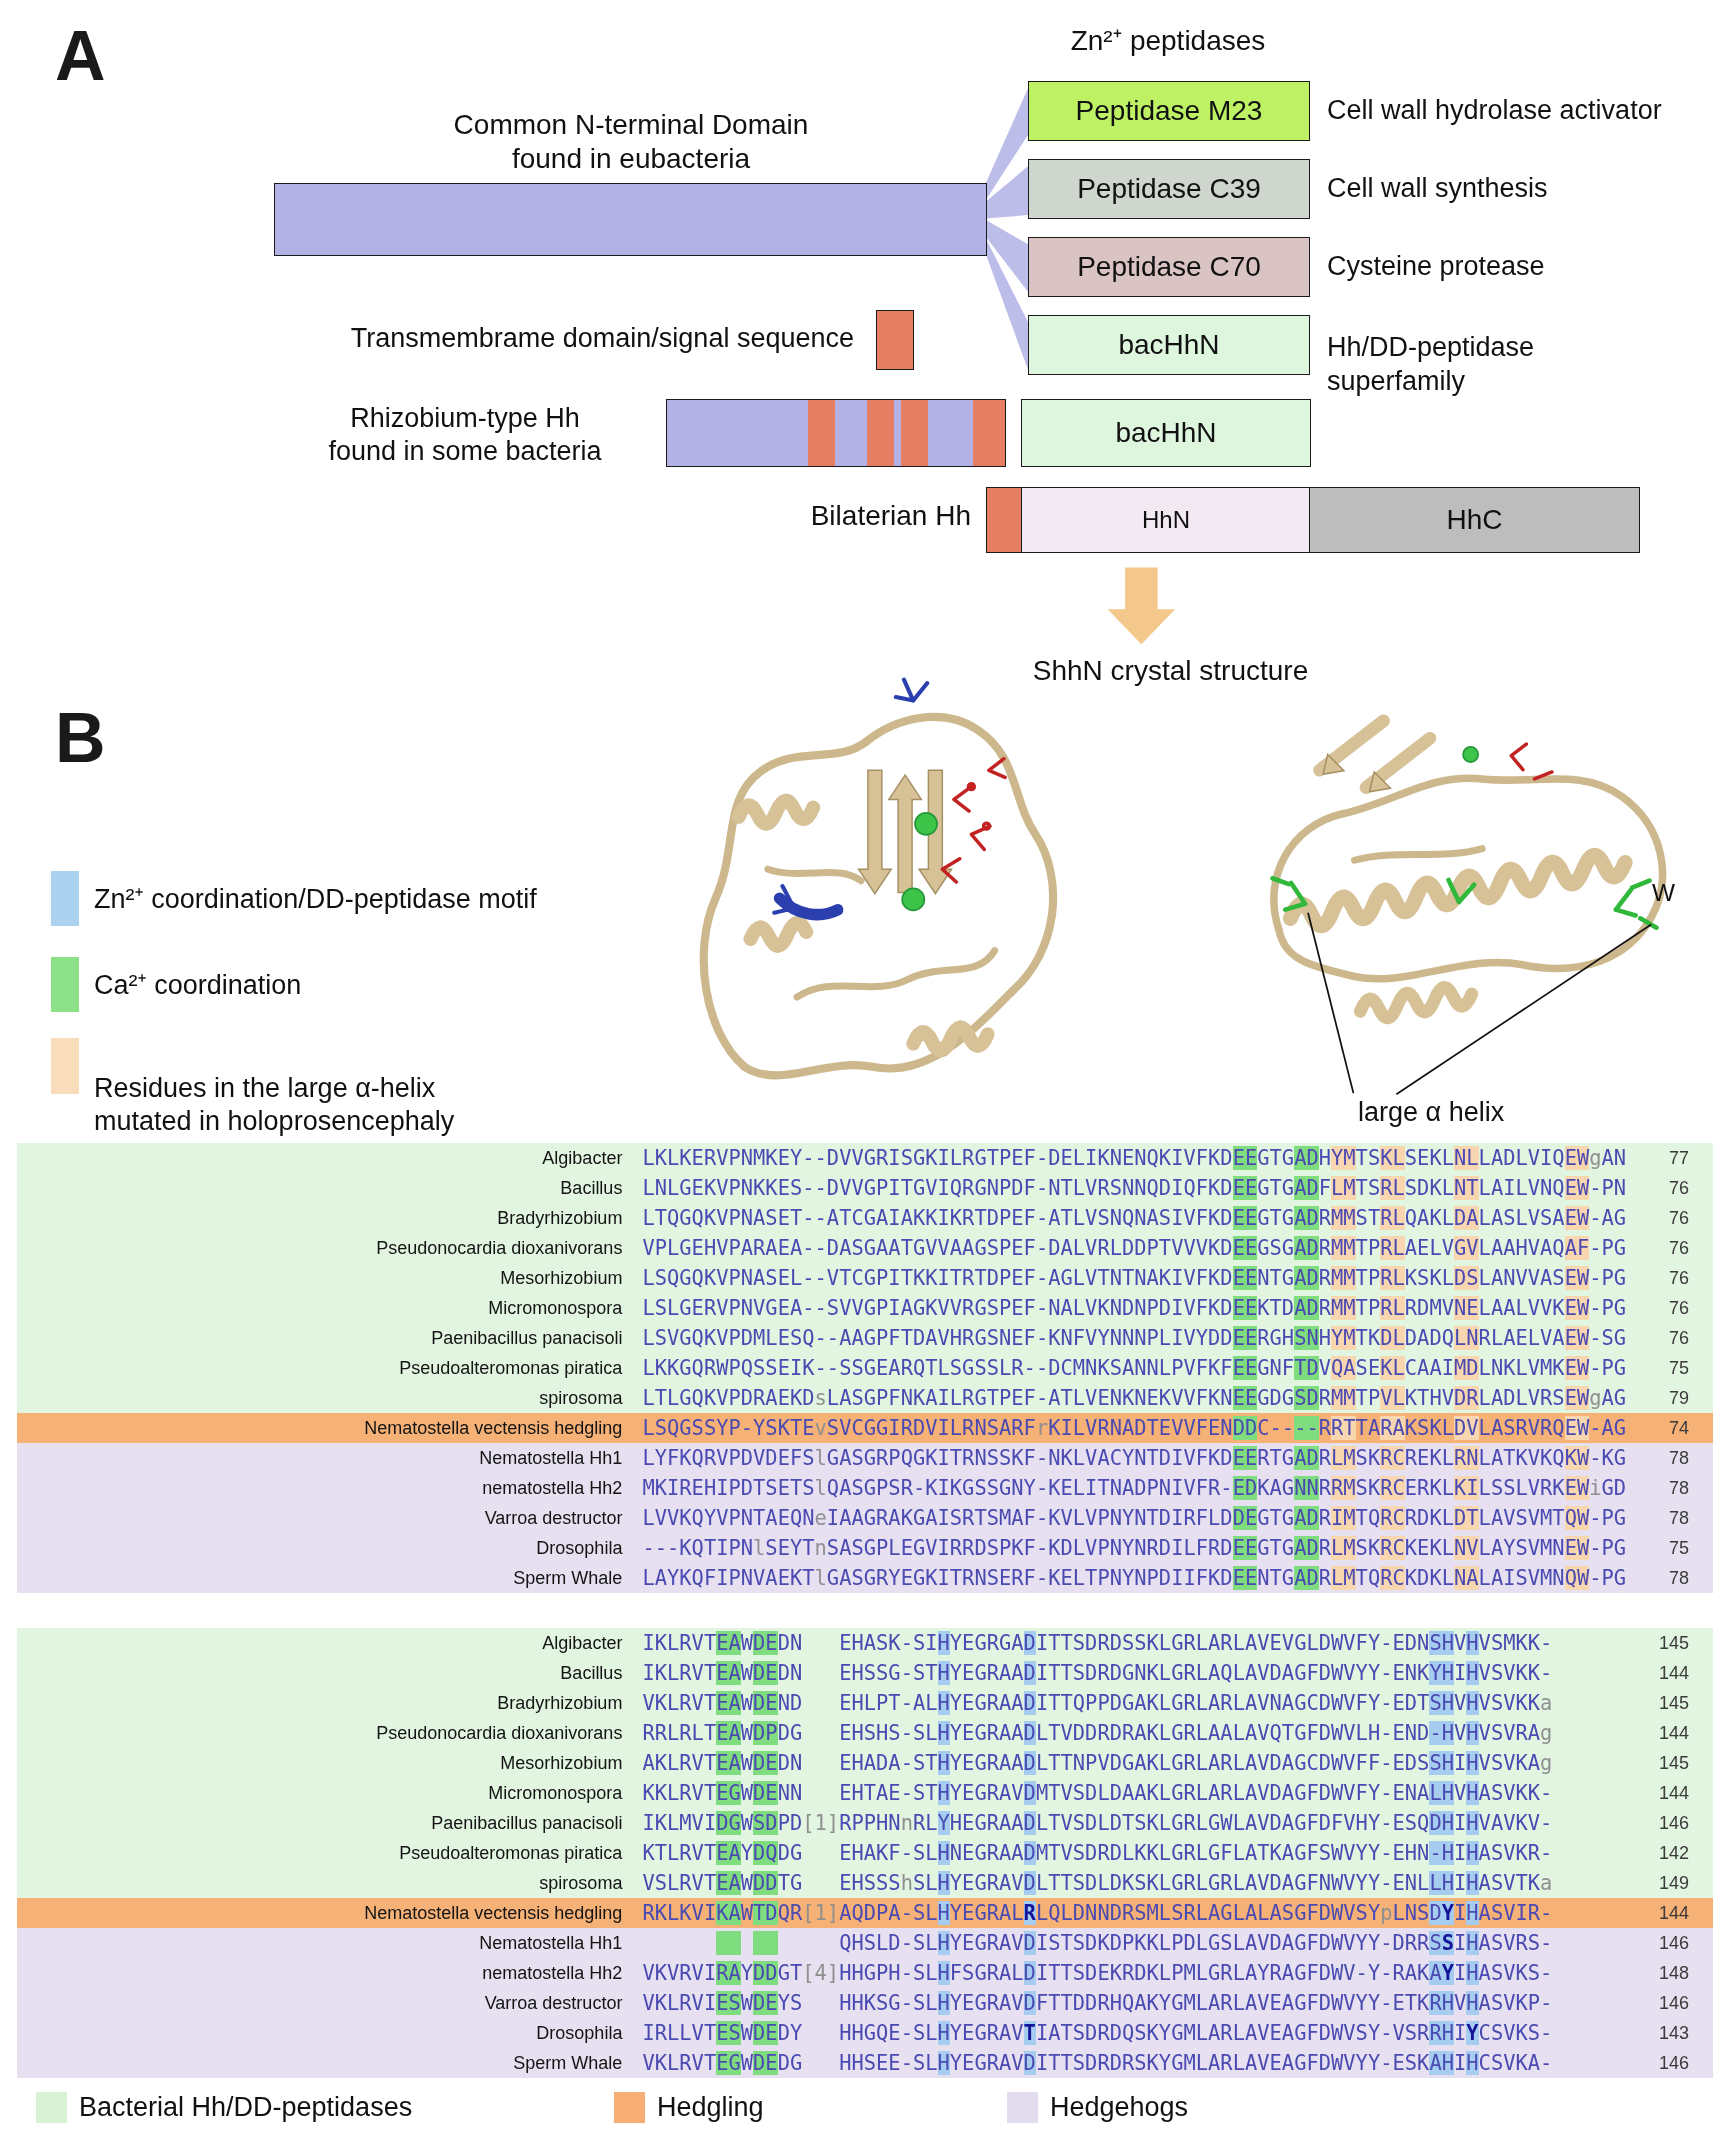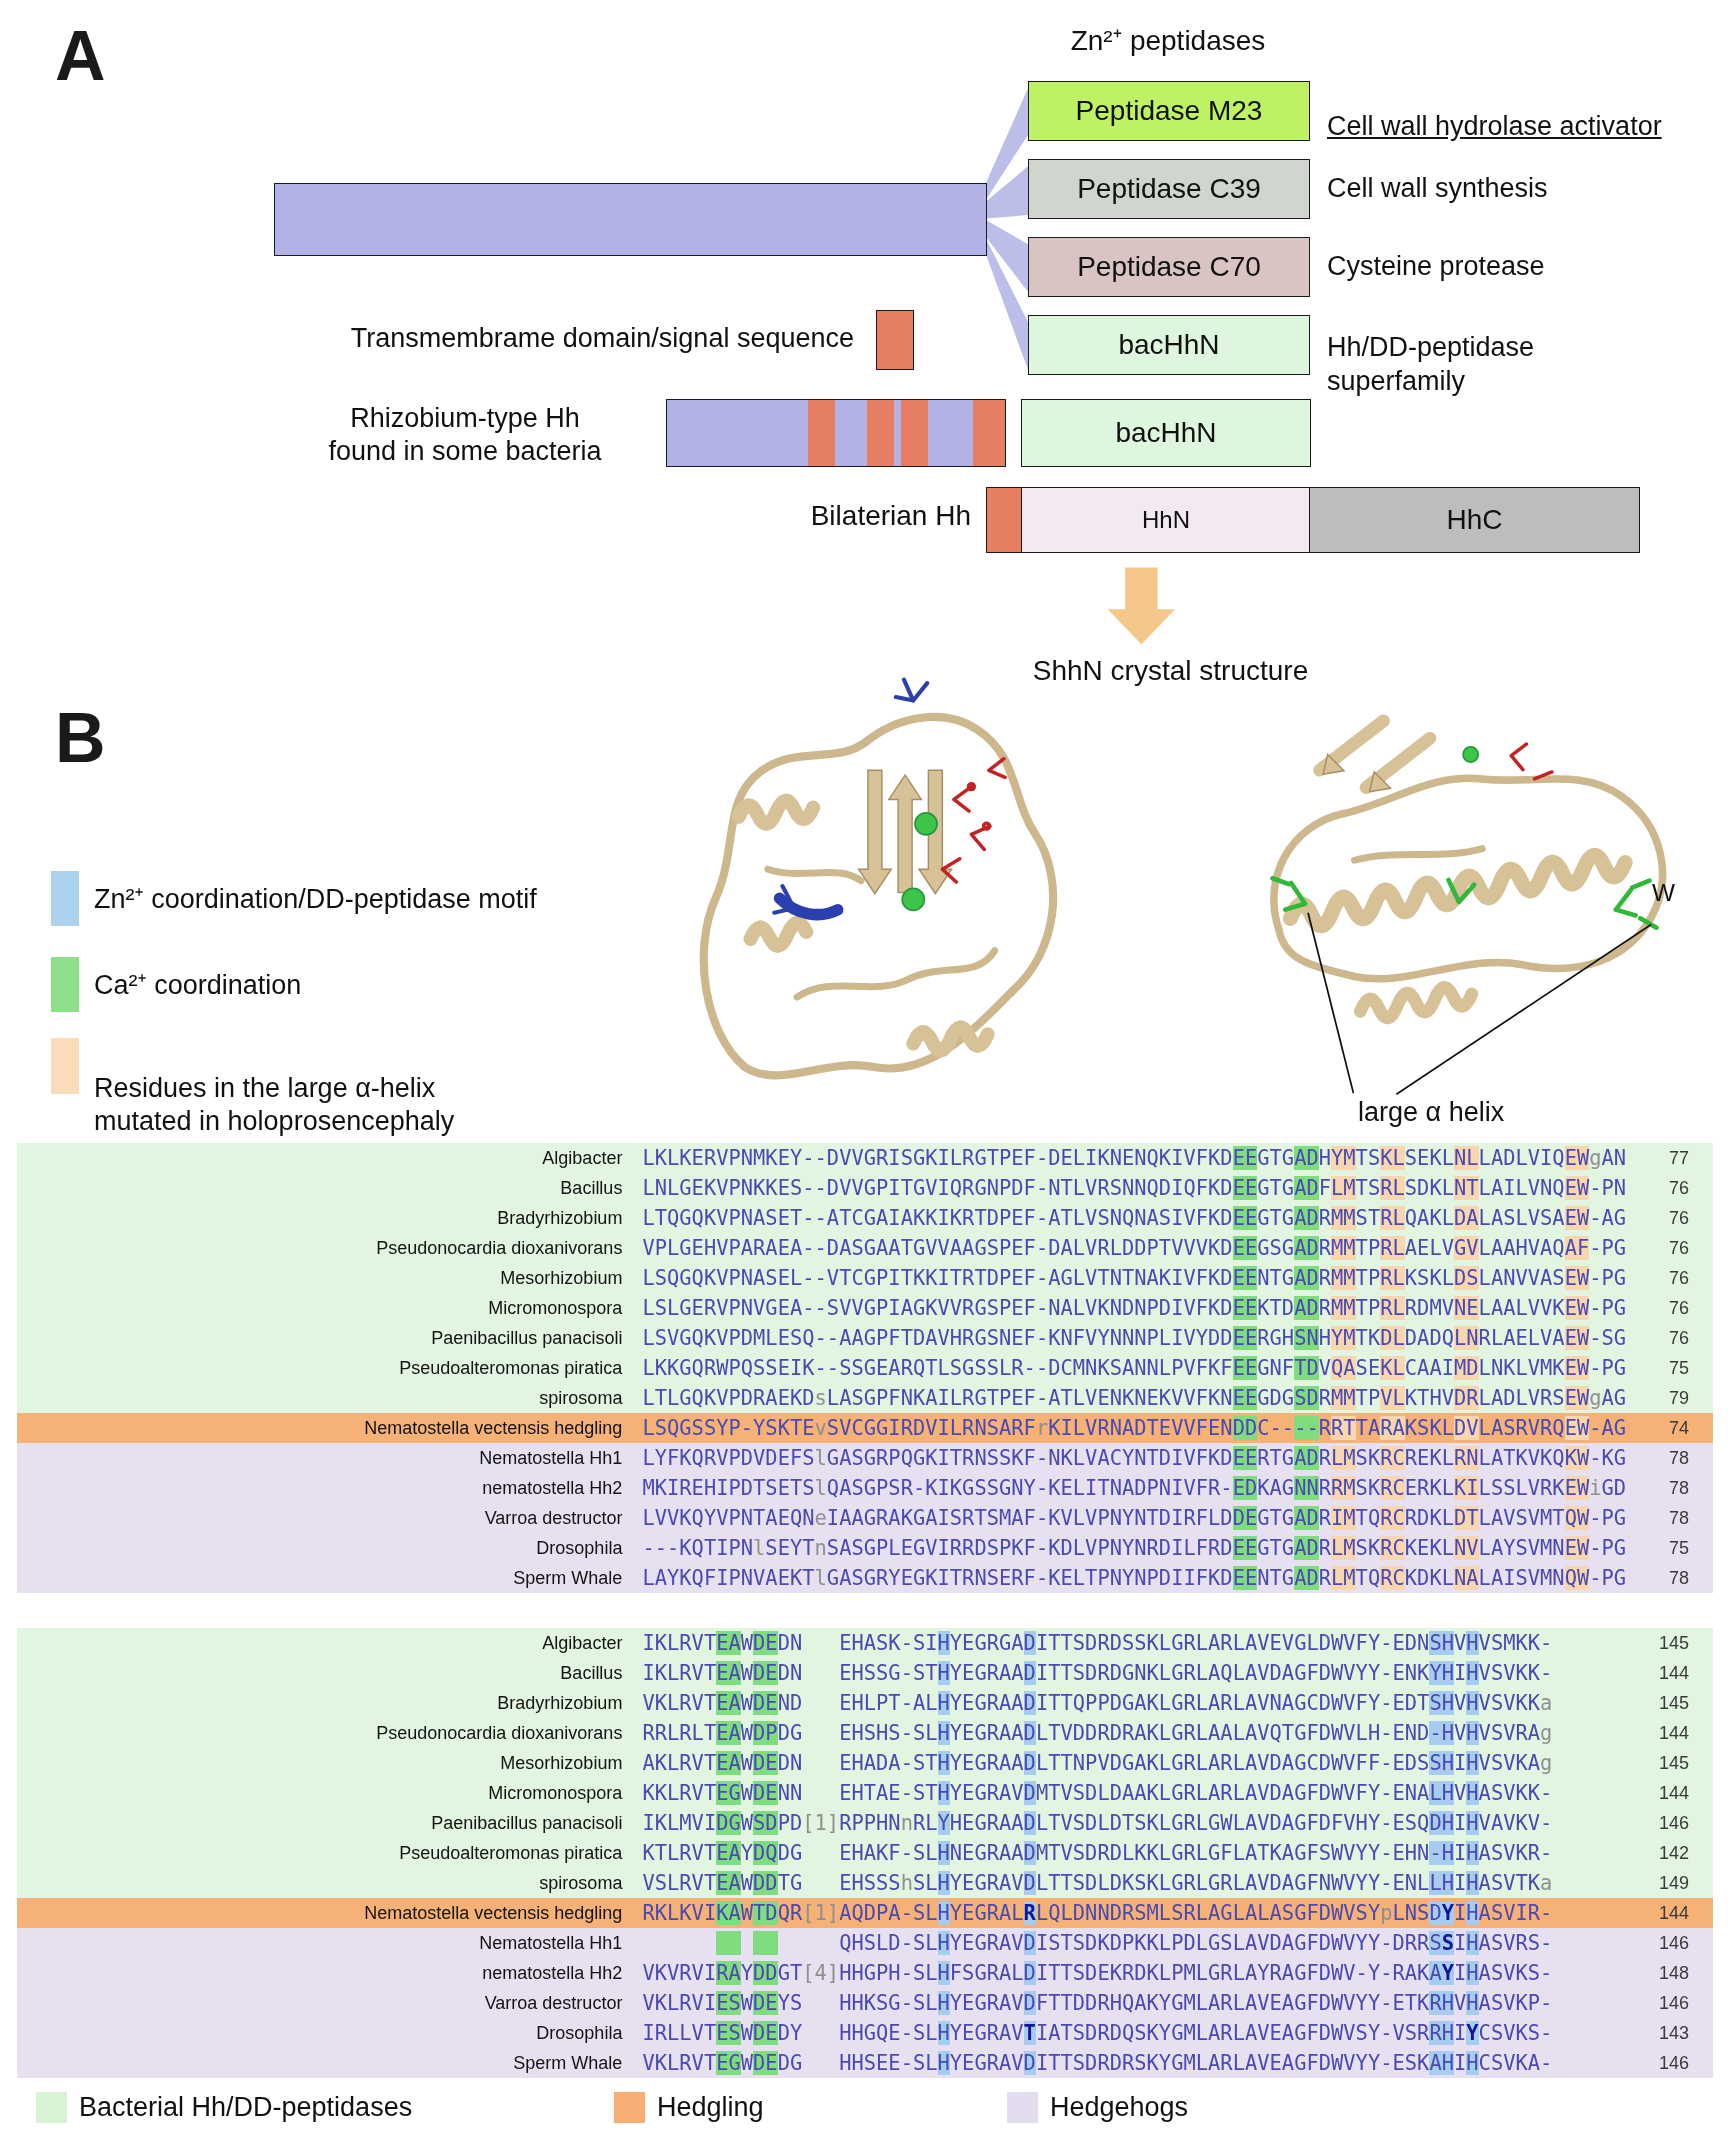--- a/index.html
+++ b/index.html
@@ -14,21 +14,21 @@
   
   #zn-title{position:absolute;left:1028px;top:20px;width:280px;text-align:center;font-size:28px;}
   #common-caption{position:absolute;left:349px;top:108px;width:564px;text-align:center;
                   font-size:28px;line-height:34px;}
   #common-box{position:absolute;left:274px;top:183px;width:711px;height:71px;
               background:var(--domain-purple);border:1.7px solid #1a1a1a;}
   .pbox{position:absolute;left:1028px;width:280px;height:58px;border:1.7px solid #1a1a1a;
         display:flex;align-items:center;justify-content:center;font-size:28px;}
   #pbox-m23{top:81px;} #pbox-c39{top:159px;} #pbox-c70{top:237px;} #pbox-bachhn{top:315px;}
   .pdesc{position:absolute;left:1327px;font-size:27px;line-height:31px;}
-  #pdesc-m23{top:111px;text-decoration:underline;} #pdesc-c39{top:173px;} #pdesc-c70{top:251px;}
+  #pdesc-m23{top:95px;} #pdesc-c39{top:173px;} #pdesc-c70{top:251px;}
   #superfam{position:absolute;left:1327px;top:330px;font-size:27px;line-height:34px;}
   #tm-label{position:absolute;left:174px;top:323px;width:680px;text-align:right;font-size:27px;}
   #tm-box{position:absolute;left:876px;top:310px;width:36px;height:58px;
           background:var(--tm-orange);border:1.7px solid #1a1a1a;}
   #rhiz-label{position:absolute;left:279px;top:402px;width:372px;text-align:center;
               font-size:27px;line-height:33px;}
   #rhiz-bar{position:absolute;left:666px;top:399px;width:338px;height:66px;
             background:var(--domain-purple);border:1.7px solid #1a1a1a;overflow:hidden;}
   .rstripe{position:absolute;top:0;height:100%;width:27px;background:var(--tm-orange);}
   #rs1{left:141px;} #rs2{left:200px;} #rs3{left:234px;} #rs4{left:306px;width:32px;}
@@ -99,20 +99,24 @@
     <polygon class="fan" points="1695,347 1768,286 1768,370 1695,376"></polygon>
     <polygon class="fan" points="1695,378 1768,420 1768,502 1695,407"></polygon>
     <polygon class="fan" points="1695,409 1768,554 1768,636 1695,436"></polygon>
     <polygon class="arrow" points="1935,976 1991,976 1991,1048 2021,1048 1963,1108 1905,1048 1935,1048"></polygon>
   </svg>
 
   <div id="label-a" class="panel-label">A</div>
 
   <div id="zn-title">Zn²⁺ peptidases</div>
 
+  <div id="common-caption">
+    <div>Common N-terminal Domain</div>
+    <div>found in eubacteria</div>
+  </div>
   <div id="common-box"></div>
 
   <div class="pbox" id="pbox-m23" style="background-color: #bef264;">
     <span>Peptidase M23</span>
   </div>
   <div class="pbox" id="pbox-c39" style="background-color: rgb(206, 214, 205);">
     <span>Peptidase C39</span>
   </div>
   <div class="pbox" id="pbox-c70" style="background-color: rgb(217, 195, 195);">
     <span>Peptidase C70</span>

